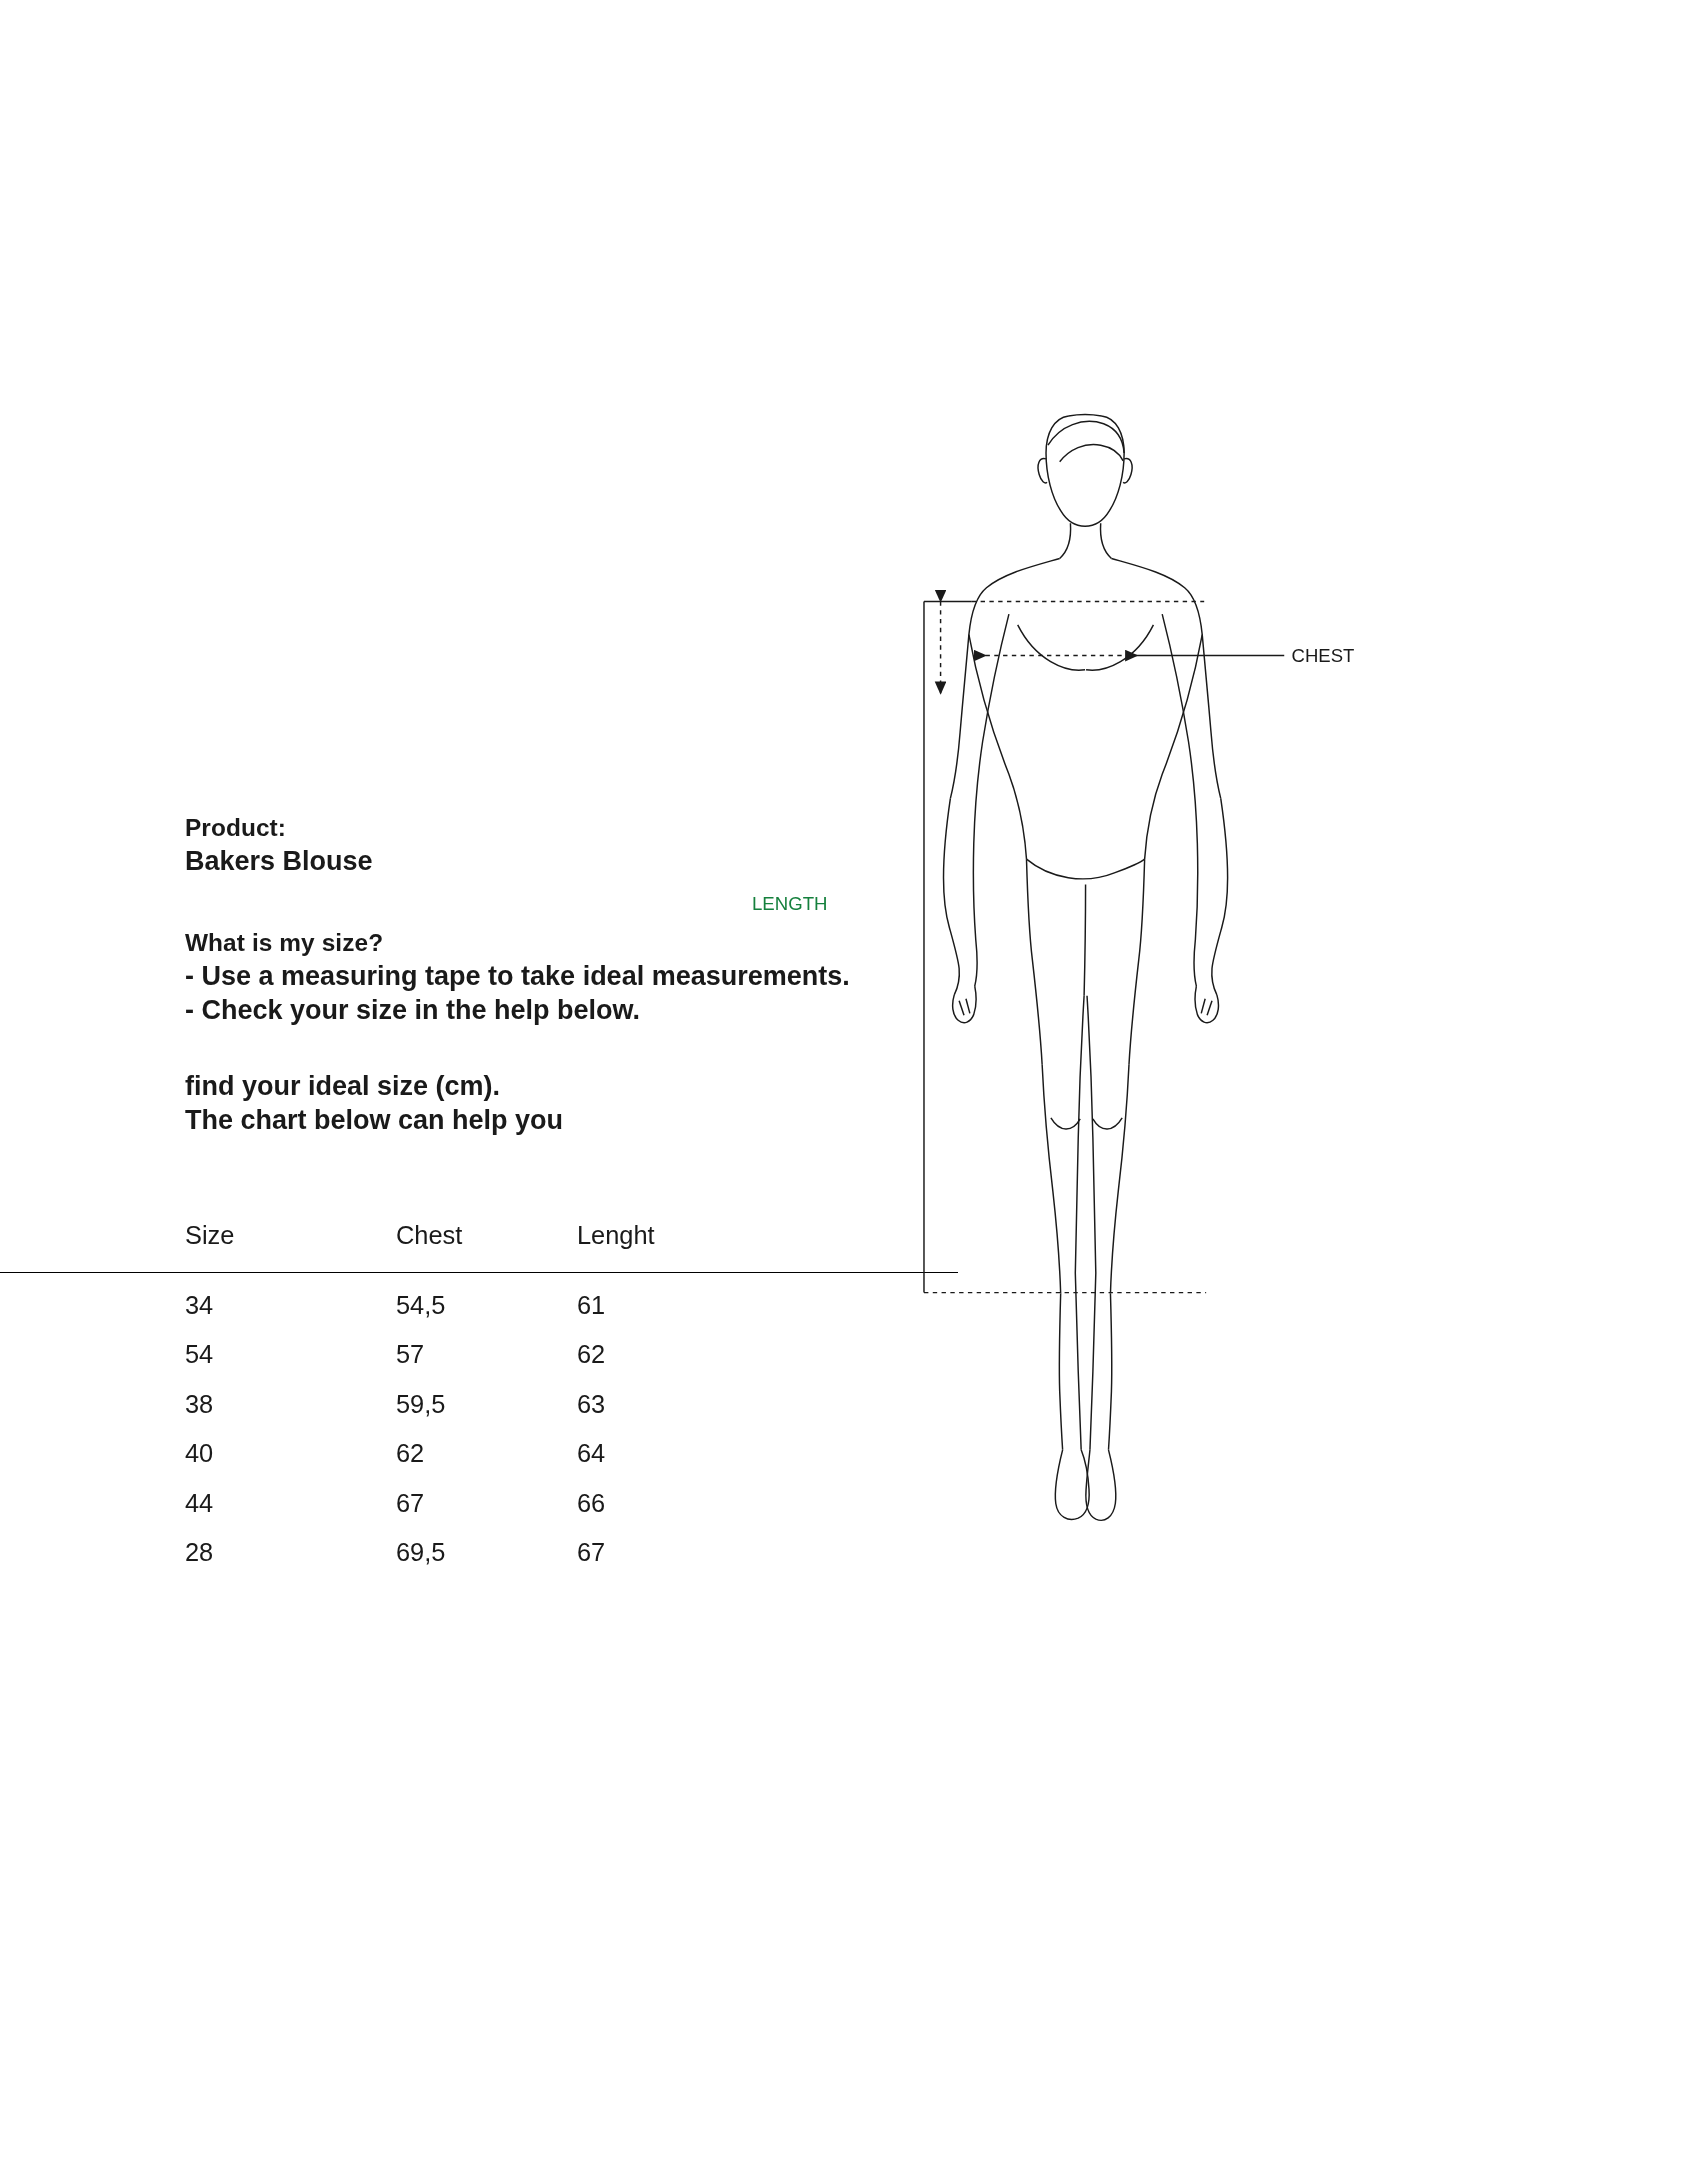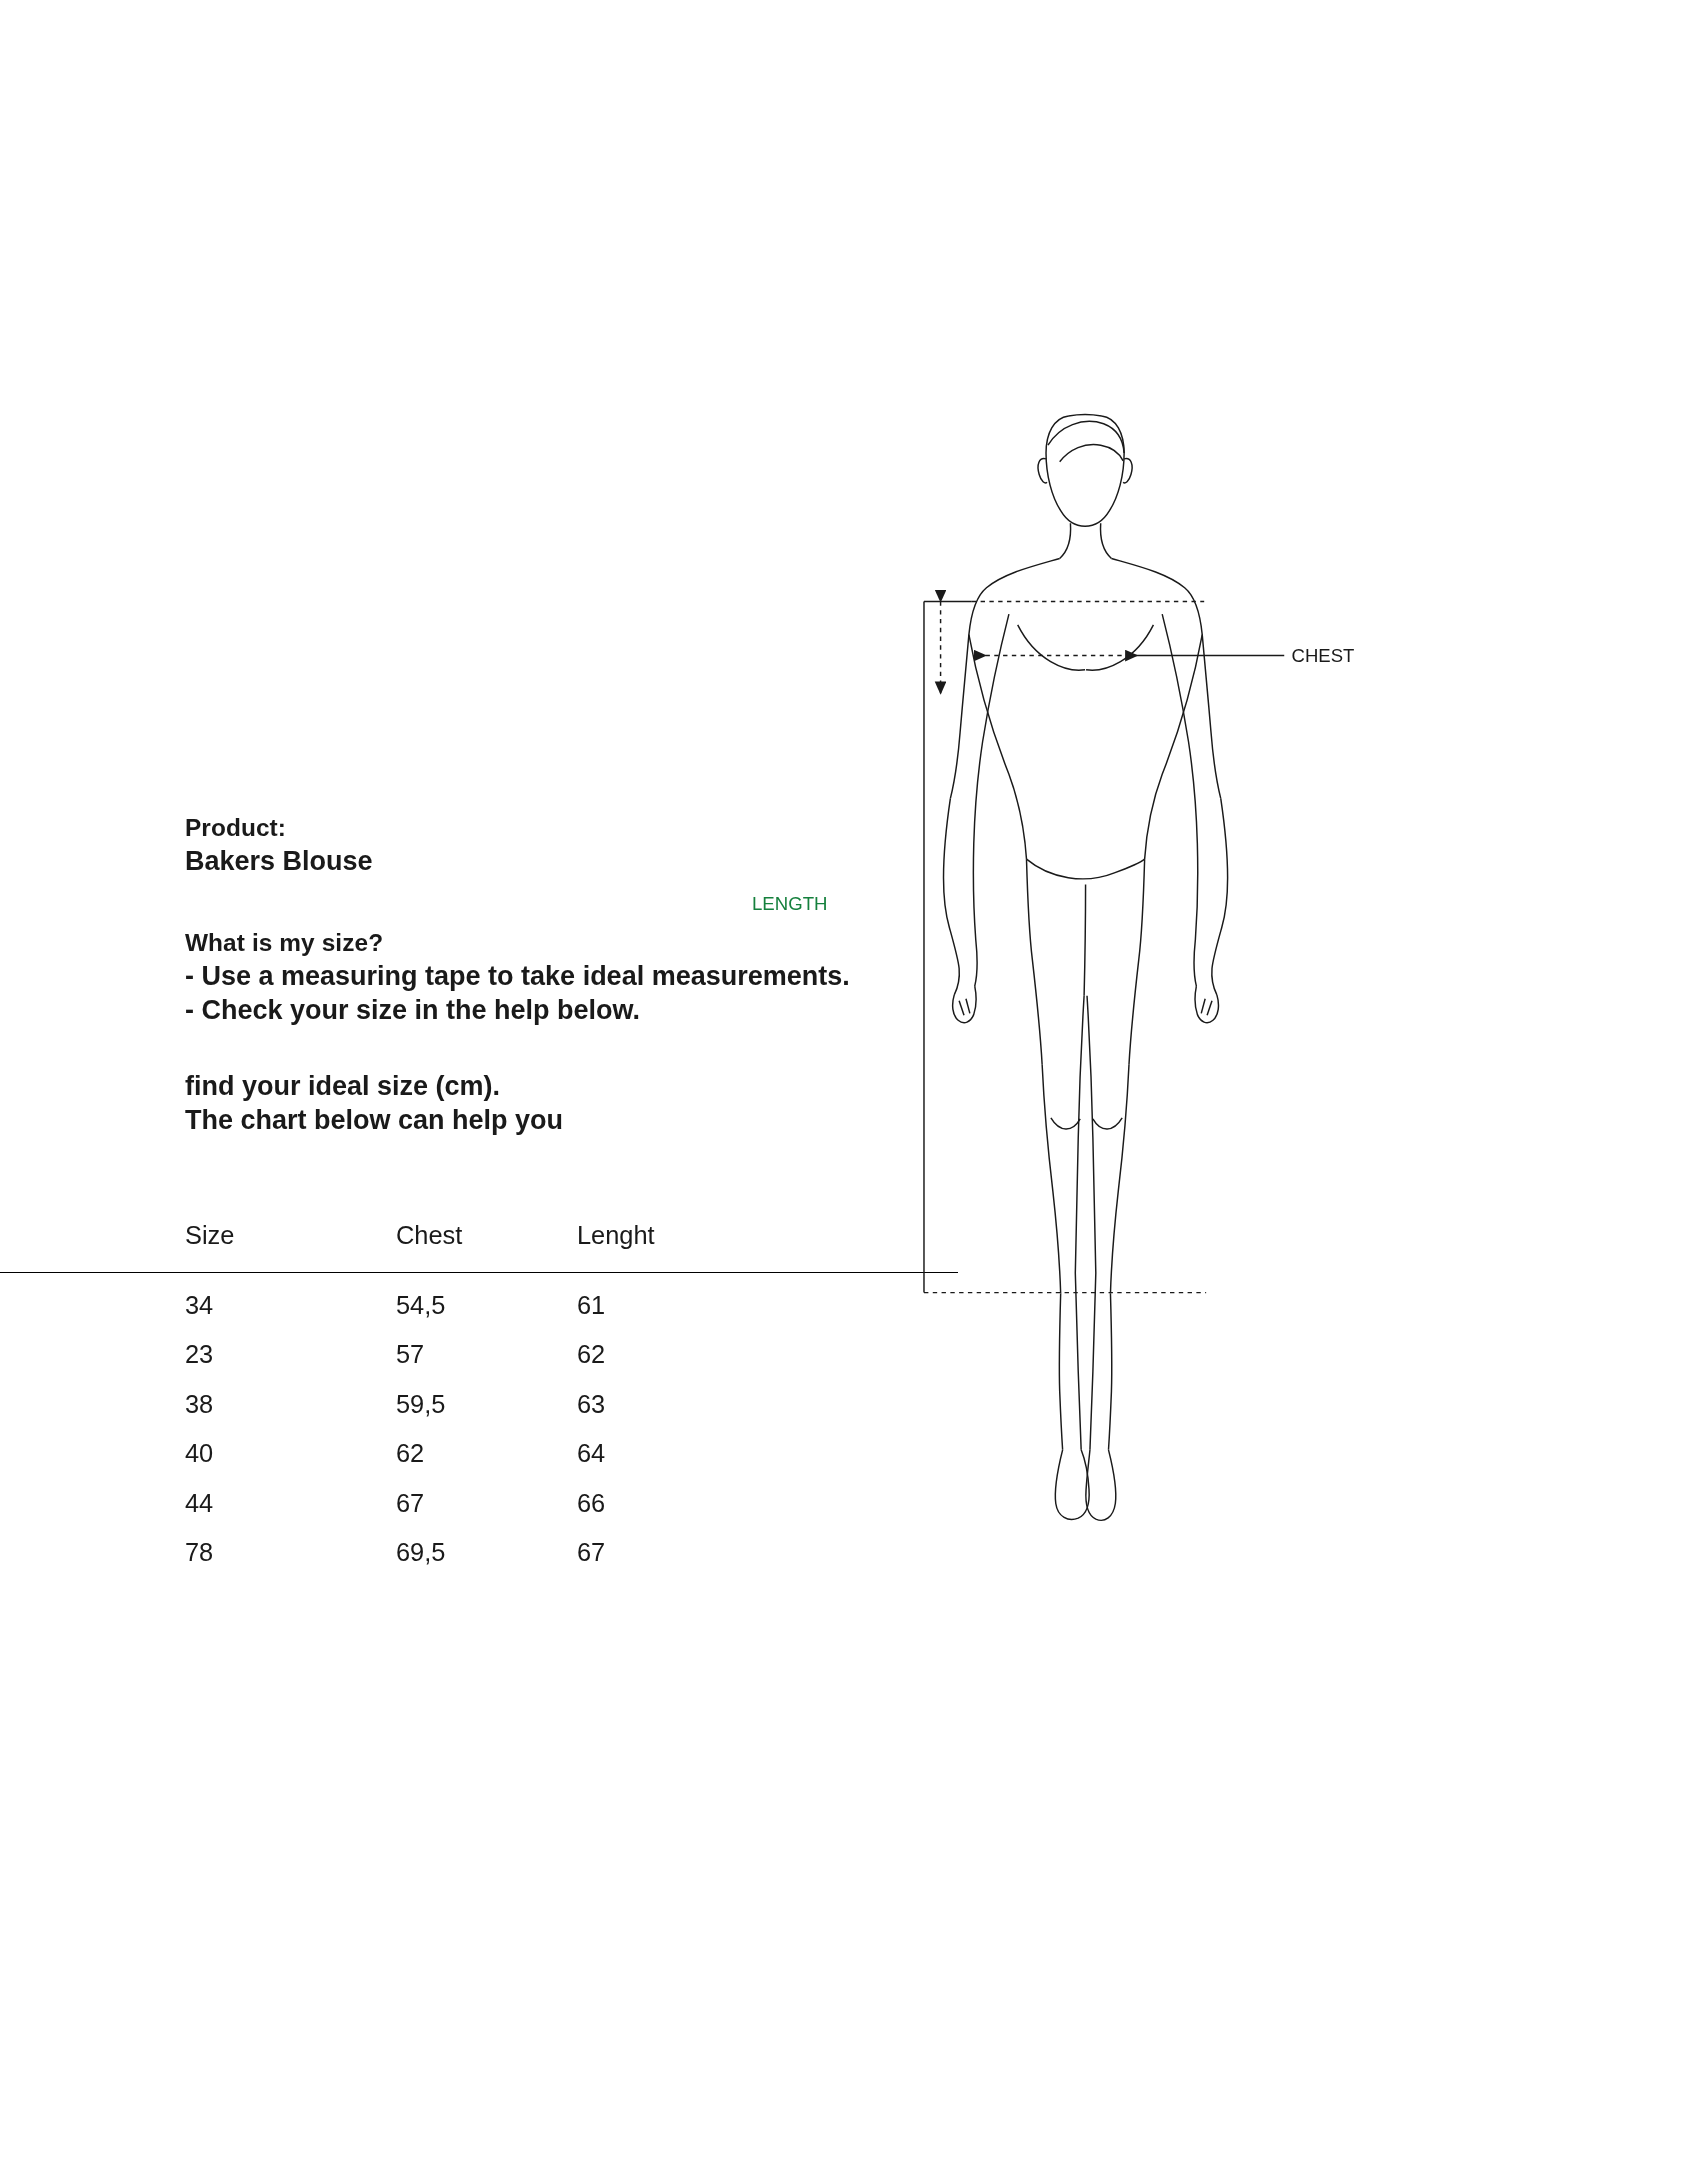--- a/index.html
+++ b/index.html
@@ -145,21 +145,21 @@
       </thead>
       <tbody>
         <tr>
           <td></td>
           <td>34</td>
           <td>54,5</td>
           <td>61</td>
         </tr>
         <tr>
           <td></td>
-          <td>23</td>
+          <td>54</td>
           <td>57</td>
           <td>62</td>
         </tr>
         <tr>
           <td></td>
           <td>38</td>
           <td>59,5</td>
           <td>63</td>
         </tr>
         <tr>
@@ -169,21 +169,21 @@
           <td>64</td>
         </tr>
         <tr>
           <td></td>
           <td>44</td>
           <td>67</td>
           <td>66</td>
         </tr>
         <tr>
           <td></td>
-          <td>78</td>
+          <td>28</td>
           <td>69,5</td>
           <td>67</td>
         </tr>
       </tbody>
     </table>
   </div>
 
   <div class="figure-wrap">
     <svg viewBox="0 0 1560 2700" xmlns="http://www.w3.org/2000/svg">
       <defs>

